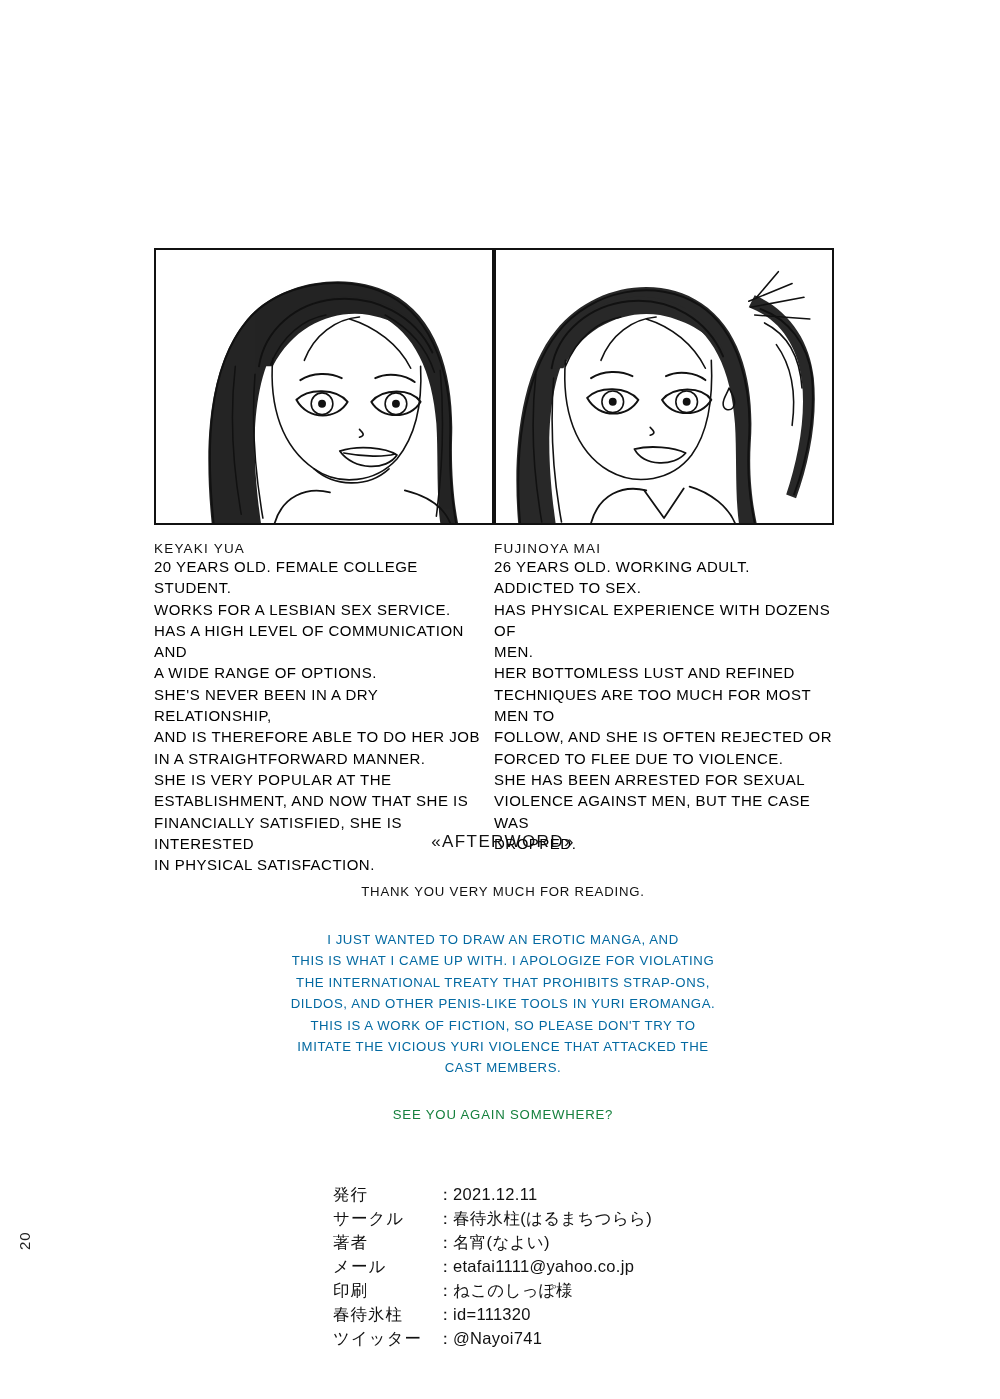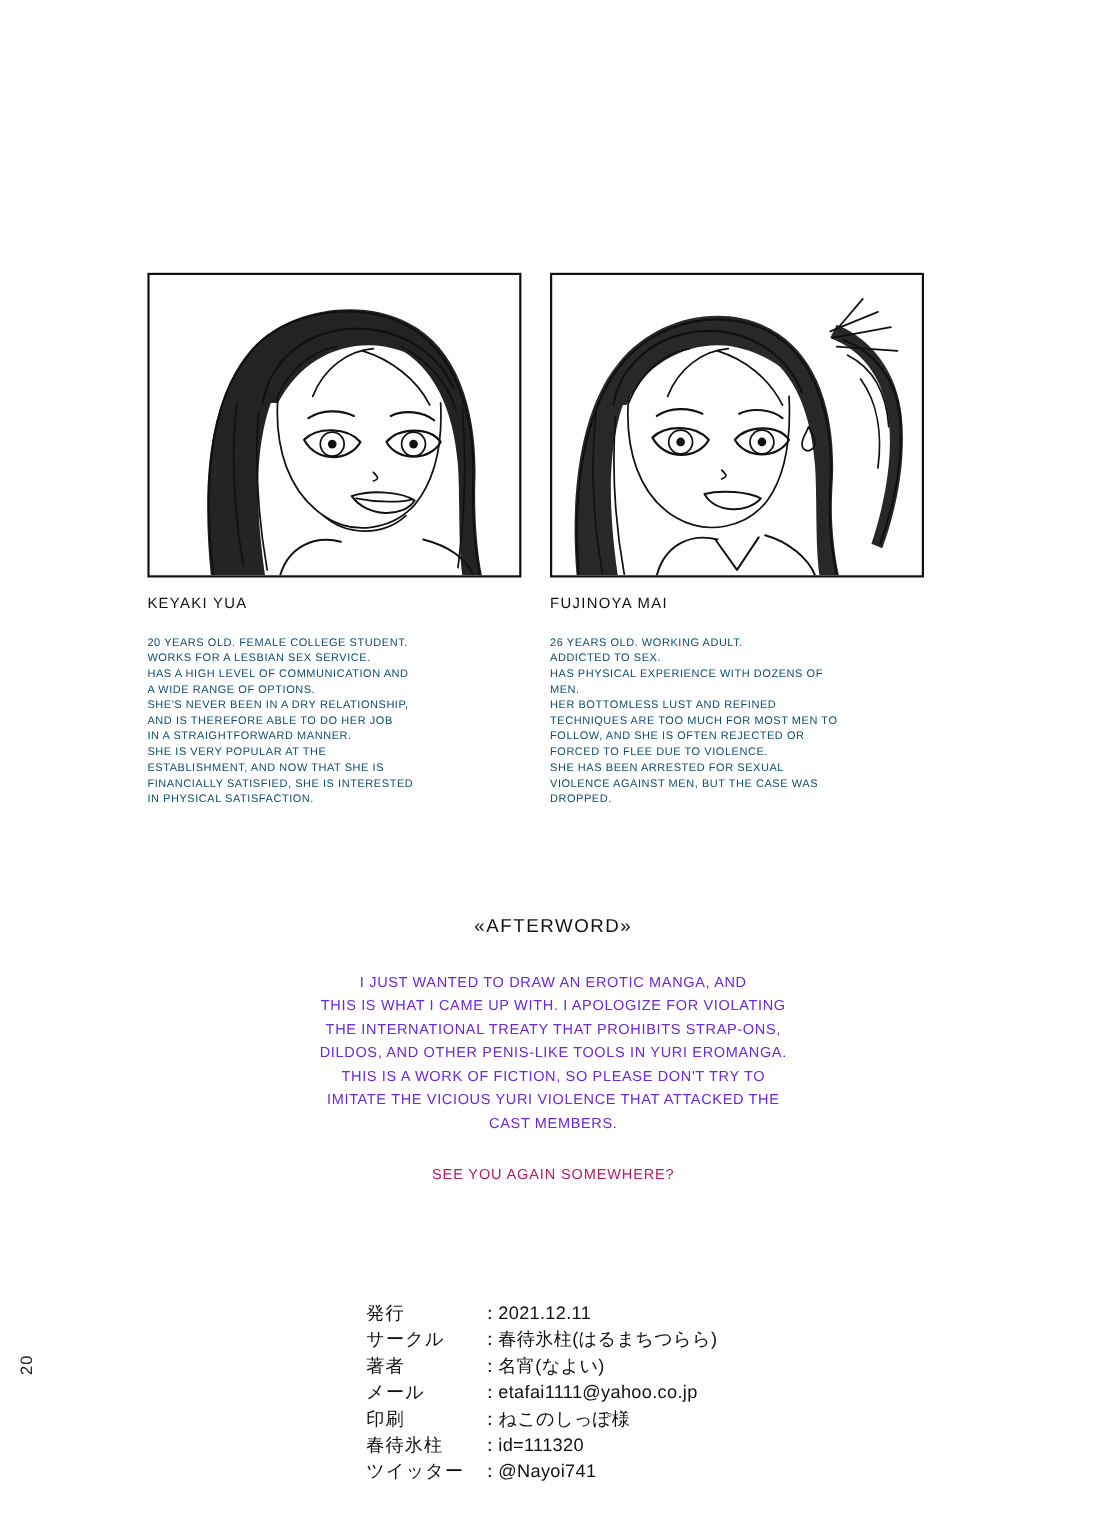--- a/index.html
+++ b/index.html
@@ -31,26 +31,24 @@
     letter-spacing: 1px;
     color: #222;
     transform: rotate(-90deg);
     transform-origin: left top;
     white-space: nowrap;
   }
 
   
   .panels {
     position: absolute;
-    left: 134px;
+    left: 154px;
     top: 248px;
     width: 706px;
     display: flex;
-    gap: 13px;
-    justify-content: space-between;
   }
   .panel {
     width: 340px;
   }
   .panel-frame {
     width: 340px;
     height: 277px;
     border: 2px solid #111;
     box-sizing: border-box;
     position: relative;
@@ -61,25 +59,24 @@
   
   .face-svg { display: block; width: 100%; height: 100%; }
 
   .char-name {
     margin-top: 16px;
     font-size: 13.5px;
     letter-spacing: 1.2px;
     color: #111;
   }
   .char-desc {
-    margin-top: 22px;
-    font-size: 10px;
+    font-size: 15px;
     line-height: 1.42;
     letter-spacing: 0.5px;
-    color: #0c4a6e;
+    color: #000000;
     white-space: pre-line;
   }
 
   
   .afterword {
     position: absolute;
     left: 150px;
     top: 832px;
     width: 706px;
     text-align: center;
@@ -93,28 +90,28 @@
     margin-top: 32px;
     font-size: 13.2px;
     letter-spacing: 0.8px;
     color: #111;
   }
   .afterword-body {
     margin-top: 30px;
     font-size: 13.2px;
     line-height: 1.62;
     letter-spacing: 0.6px;
-    color: #6d28d9;
+    color: #0369a1;
     white-space: pre-line;
   }
   .afterword-outro {
     margin-top: 28px;
     font-size: 13.2px;
     letter-spacing: 0.8px;
-    color: #be185d;
+    color: #15803d;
   }
   .signature {
     margin-top: 38px;
     font-size: 15px;
     letter-spacing: 1px;
     color: #111;
   }
 
   
   .colophon {
@@ -273,20 +270,21 @@
 FORCED TO FLEE DUE TO VIOLENCE.
 SHE HAS BEEN ARRESTED FOR SEXUAL
 VIOLENCE AGAINST MEN, BUT THE CASE WAS
 DROPPED.</div>
     </div>
 
   </div>
 
   <div class="afterword">
     <div class="afterword-title">«AFTERWORD»</div>
+    <div class="afterword-thanks">THANK YOU VERY MUCH FOR READING.</div>
     <div class="afterword-body">I JUST WANTED TO DRAW AN EROTIC MANGA, AND
 THIS IS WHAT I CAME UP WITH. I APOLOGIZE FOR VIOLATING
 THE INTERNATIONAL TREATY THAT PROHIBITS STRAP-ONS,
 DILDOS, AND OTHER PENIS-LIKE TOOLS IN YURI EROMANGA.
 THIS IS A WORK OF FICTION, SO PLEASE DON'T TRY TO
 IMITATE THE VICIOUS YURI VIOLENCE THAT ATTACKED THE
 CAST MEMBERS.</div>
     <div class="afterword-outro">SEE YOU AGAIN SOMEWHERE?</div>
   </div>
 

